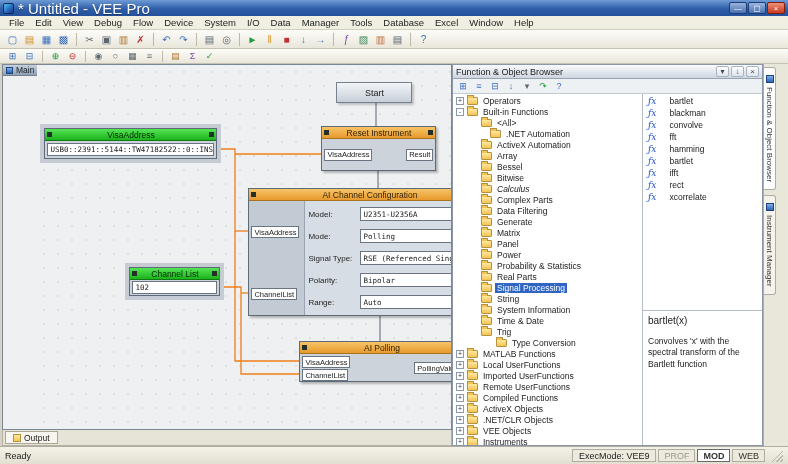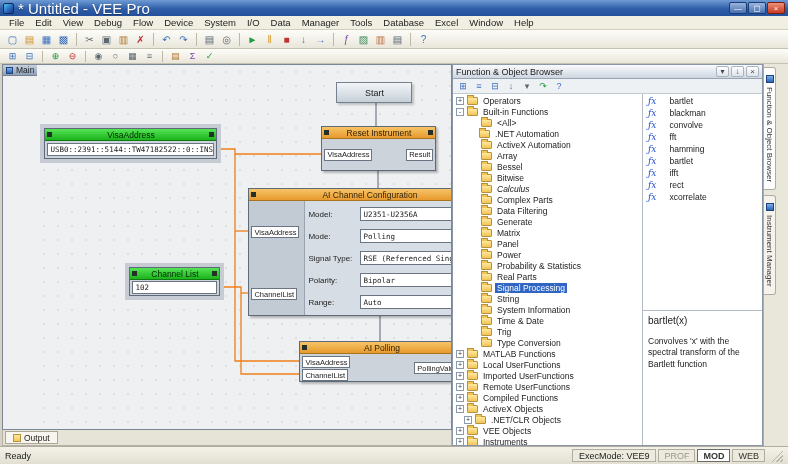--- a/index.html
+++ b/index.html
@@ -326,21 +326,21 @@
           <span class="folder"></span>
           <span class="tlabel">Built-in Functions</span>
         </div>
 
         <div class="tree-row" style="padding-left: 17px;">
           <span class="expander"></span>
           <span class="folder"></span>
           <span class="tlabel">&lt;All&gt;</span>
         </div>
 
-        <div class="tree-row" style="padding-left: 15px;">
+        <div class="tree-row" style="padding-left: 26px;">
           <span class="expander"></span>
           <span class="folder"></span>
           <span class="tlabel">.NET Automation</span>
         </div>
 
         <div class="tree-row" style="padding-left: 17px;">
           <span class="expander"></span>
           <span class="folder"></span>
           <span class="tlabel">ActiveX Automation</span>
         </div>
@@ -440,21 +440,21 @@
           <span class="folder"></span>
           <span class="tlabel">Time &amp; Date</span>
         </div>
 
         <div class="tree-row" style="padding-left: 17px;">
           <span class="expander"></span>
           <span class="folder"></span>
           <span class="tlabel">Trig</span>
         </div>
 
-        <div class="tree-row" style="padding-left: 17px; text-align: right;">
+        <div class="tree-row" style="padding-left: 32px; text-align: right;">
           <span class="expander"></span>
           <span class="folder"></span>
           <span class="tlabel">Type Conversion</span>
         </div>
 
         <div class="tree-row" style="padding-left: 3px;">
           <span class="expander">+</span>
           <span class="folder"></span>
           <span class="tlabel">MATLAB Functions</span>
         </div>
@@ -482,21 +482,21 @@
           <span class="folder"></span>
           <span class="tlabel">Compiled Functions</span>
         </div>
 
         <div class="tree-row" style="padding-left: 3px;">
           <span class="expander">+</span>
           <span class="folder"></span>
           <span class="tlabel">ActiveX Objects</span>
         </div>
 
-        <div class="tree-row" style="padding-left: 11px;">
+        <div class="tree-row" style="padding-left: 3px;">
           <span class="expander">+</span>
           <span class="folder"></span>
           <span class="tlabel">.NET/CLR Objects</span>
         </div>
 
         <div class="tree-row" style="padding-left: 3px;">
           <span class="expander">+</span>
           <span class="folder"></span>
           <span class="tlabel">VEE Objects</span>
         </div>

